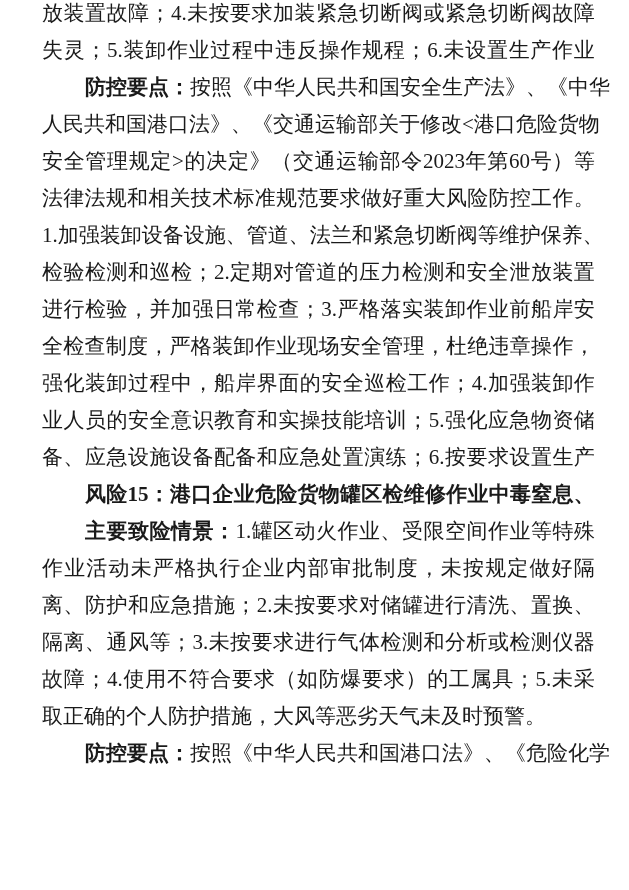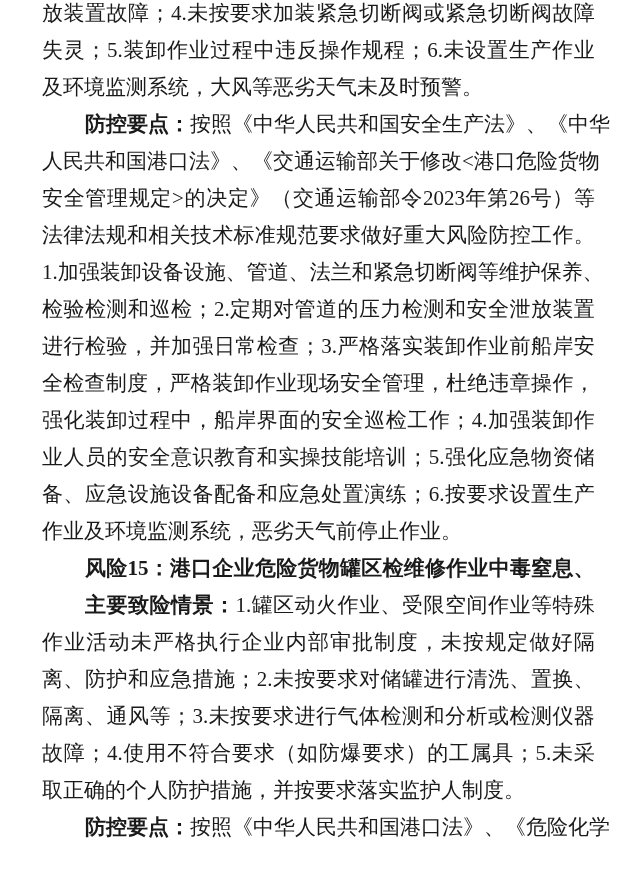--- a/index.html
+++ b/index.html
@@ -44,35 +44,33 @@
     font-weight: bold;
   }
 </style>
 </head>
 <body>
 
 <div class="page">
   <div class="textblock">
       <div class="line just"><span>放</span><span>装</span><span>置</span><span>故</span><span>障</span><span>；</span><span>4.</span><span>未</span><span>按</span><span>要</span><span>求</span><span>加</span><span>装</span><span>紧</span><span>急</span><span>切</span><span>断</span><span>阀</span><span>或</span><span>紧</span><span>急</span><span>切</span><span>断</span><span>阀</span><span>故</span><span>障</span></div>
       <div class="line just"><span>失</span><span>灵</span><span>；</span><span>5.</span><span>装</span><span>卸</span><span>作</span><span>业</span><span>过</span><span>程</span><span>中</span><span>违</span><span>反</span><span>操</span><span>作</span><span>规</span><span>程</span><span>；</span><span>6.</span><span>未</span><span>设</span><span>置</span><span>生</span><span>产</span><span>作</span><span>业</span></div>
-      <div class="line"><span>及环境监测系统，大风等恶劣天气未及时预警。</span></div>
       <div class="line just ind"><span class="b">防</span><span class="b">控</span><span class="b">要</span><span class="b">点</span><span class="b">：</span><span>按</span><span>照</span><span>《</span><span>中</span><span>华</span><span>人</span><span>民</span><span>共</span><span>和</span><span>国</span><span>安</span><span>全</span><span>生</span><span>产</span><span>法</span><span>》</span><span>、</span><span>《</span><span>中</span><span>华</span></div>
       <div class="line just"><span>人</span><span>民</span><span>共</span><span>和</span><span>国</span><span>港</span><span>口</span><span>法</span><span>》</span><span>、</span><span>《</span><span>交</span><span>通</span><span>运</span><span>输</span><span>部</span><span>关</span><span>于</span><span>修</span><span>改</span><span>&lt;</span><span>港</span><span>口</span><span>危</span><span>险</span><span>货</span><span>物</span></div>
-      <div class="line just"><span>安</span><span>全</span><span>管</span><span>理</span><span>规</span><span>定</span><span>&gt;</span><span>的</span><span>决</span><span>定</span><span>》</span><span>（</span><span>交</span><span>通</span><span>运</span><span>输</span><span>部</span><span>令</span><span>2023</span><span>年</span><span>第</span><span>26</span><span>号</span><span>）</span><span>等</span></div>
+      <div class="line just"><span>安</span><span>全</span><span>管</span><span>理</span><span>规</span><span>定</span><span>&gt;</span><span>的</span><span>决</span><span>定</span><span>》</span><span>（</span><span>交</span><span>通</span><span>运</span><span>输</span><span>部</span><span>令</span><span>2023</span><span>年</span><span>第</span><span>60</span><span>号</span><span>）</span><span>等</span></div>
       <div class="line just"><span>法</span><span>律</span><span>法</span><span>规</span><span>和</span><span>相</span><span>关</span><span>技</span><span>术</span><span>标</span><span>准</span><span>规</span><span>范</span><span>要</span><span>求</span><span>做</span><span>好</span><span>重</span><span>大</span><span>风</span><span>险</span><span>防</span><span>控</span><span>工</span><span>作</span><span>。</span></div>
       <div class="line just"><span>1.</span><span>加</span><span>强</span><span>装</span><span>卸</span><span>设</span><span>备</span><span>设</span><span>施</span><span>、</span><span>管</span><span>道</span><span>、</span><span>法</span><span>兰</span><span>和</span><span>紧</span><span>急</span><span>切</span><span>断</span><span>阀</span><span>等</span><span>维</span><span>护</span><span>保</span><span>养</span><span>、</span></div>
       <div class="line just"><span>检</span><span>验</span><span>检</span><span>测</span><span>和</span><span>巡</span><span>检</span><span>；</span><span>2.</span><span>定</span><span>期</span><span>对</span><span>管</span><span>道</span><span>的</span><span>压</span><span>力</span><span>检</span><span>测</span><span>和</span><span>安</span><span>全</span><span>泄</span><span>放</span><span>装</span><span>置</span></div>
       <div class="line just"><span>进</span><span>行</span><span>检</span><span>验</span><span>，</span><span>并</span><span>加</span><span>强</span><span>日</span><span>常</span><span>检</span><span>查</span><span>；</span><span>3.</span><span>严</span><span>格</span><span>落</span><span>实</span><span>装</span><span>卸</span><span>作</span><span>业</span><span>前</span><span>船</span><span>岸</span><span>安</span></div>
       <div class="line just"><span>全</span><span>检</span><span>查</span><span>制</span><span>度</span><span>，</span><span>严</span><span>格</span><span>装</span><span>卸</span><span>作</span><span>业</span><span>现</span><span>场</span><span>安</span><span>全</span><span>管</span><span>理</span><span>，</span><span>杜</span><span>绝</span><span>违</span><span>章</span><span>操</span><span>作</span><span>，</span></div>
       <div class="line just"><span>强</span><span>化</span><span>装</span><span>卸</span><span>过</span><span>程</span><span>中</span><span>，</span><span>船</span><span>岸</span><span>界</span><span>面</span><span>的</span><span>安</span><span>全</span><span>巡</span><span>检</span><span>工</span><span>作</span><span>；</span><span>4.</span><span>加</span><span>强</span><span>装</span><span>卸</span><span>作</span></div>
       <div class="line just"><span>业</span><span>人</span><span>员</span><span>的</span><span>安</span><span>全</span><span>意</span><span>识</span><span>教</span><span>育</span><span>和</span><span>实</span><span>操</span><span>技</span><span>能</span><span>培</span><span>训</span><span>；</span><span>5.</span><span>强</span><span>化</span><span>应</span><span>急</span><span>物</span><span>资</span><span>储</span></div>
       <div class="line just"><span>备</span><span>、</span><span>应</span><span>急</span><span>设</span><span>施</span><span>设</span><span>备</span><span>配</span><span>备</span><span>和</span><span>应</span><span>急</span><span>处</span><span>置</span><span>演</span><span>练</span><span>；</span><span>6.</span><span>按</span><span>要</span><span>求</span><span>设</span><span>置</span><span>生</span><span>产</span></div>
-      <div class="line"><span>作业及环境监测系统，恶劣天气前停止作业。</span></div>
       <div class="line just ind"><span class="b">风</span><span class="b">险</span><span class="b">15</span><span class="b">：</span><span class="b">港</span><span class="b">口</span><span class="b">企</span><span class="b">业</span><span class="b">危</span><span class="b">险</span><span class="b">货</span><span class="b">物</span><span class="b">罐</span><span class="b">区</span><span class="b">检</span><span class="b">维</span><span class="b">修</span><span class="b">作</span><span class="b">业</span><span class="b">中</span><span class="b">毒</span><span class="b">窒</span><span class="b">息</span><span class="b">、</span></div>
       <div class="line just ind"><span class="b">主</span><span class="b">要</span><span class="b">致</span><span class="b">险</span><span class="b">情</span><span class="b">景</span><span class="b">：</span><span>1.</span><span>罐</span><span>区</span><span>动</span><span>火</span><span>作</span><span>业</span><span>、</span><span>受</span><span>限</span><span>空</span><span>间</span><span>作</span><span>业</span><span>等</span><span>特</span><span>殊</span></div>
       <div class="line just"><span>作</span><span>业</span><span>活</span><span>动</span><span>未</span><span>严</span><span>格</span><span>执</span><span>行</span><span>企</span><span>业</span><span>内</span><span>部</span><span>审</span><span>批</span><span>制</span><span>度</span><span>，</span><span>未</span><span>按</span><span>规</span><span>定</span><span>做</span><span>好</span><span>隔</span></div>
       <div class="line just"><span>离</span><span>、</span><span>防</span><span>护</span><span>和</span><span>应</span><span>急</span><span>措</span><span>施</span><span>；</span><span>2.</span><span>未</span><span>按</span><span>要</span><span>求</span><span>对</span><span>储</span><span>罐</span><span>进</span><span>行</span><span>清</span><span>洗</span><span>、</span><span>置</span><span>换</span><span>、</span></div>
       <div class="line just"><span>隔</span><span>离</span><span>、</span><span>通</span><span>风</span><span>等</span><span>；</span><span>3.</span><span>未</span><span>按</span><span>要</span><span>求</span><span>进</span><span>行</span><span>气</span><span>体</span><span>检</span><span>测</span><span>和</span><span>分</span><span>析</span><span>或</span><span>检</span><span>测</span><span>仪</span><span>器</span></div>
       <div class="line just"><span>故</span><span>障</span><span>；</span><span>4.</span><span>使</span><span>用</span><span>不</span><span>符</span><span>合</span><span>要</span><span>求</span><span>（</span><span>如</span><span>防</span><span>爆</span><span>要</span><span>求</span><span>）</span><span>的</span><span>工</span><span>属</span><span>具</span><span>；</span><span>5.</span><span>未</span><span>采</span></div>
-      <div class="line"><span>取正确的个人防护措施，并按要求落实监护人制度。</span></div>
+      <div class="line"><span>取正确的个人防护措施，大风等恶劣天气未及时预警。</span></div>
       <div class="line just ind"><span class="b">防</span><span class="b">控</span><span class="b">要</span><span class="b">点</span><span class="b">：</span><span>按</span><span>照</span><span>《</span><span>中</span><span>华</span><span>人</span><span>民</span><span>共</span><span>和</span><span>国</span><span>港</span><span>口</span><span>法</span><span>》</span><span>、</span><span>《</span><span>危</span><span>险</span><span>化</span><span>学</span></div>
     </div>
 </div>
 
 </body></html>

